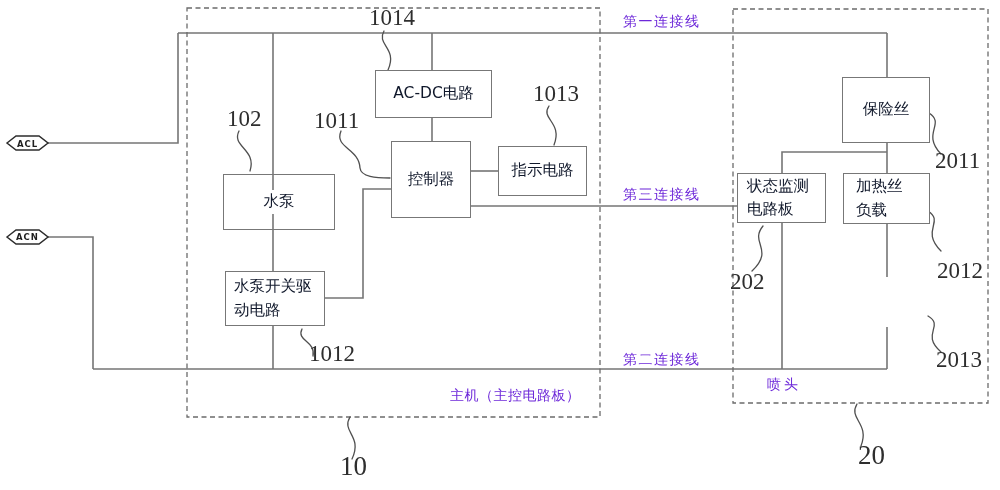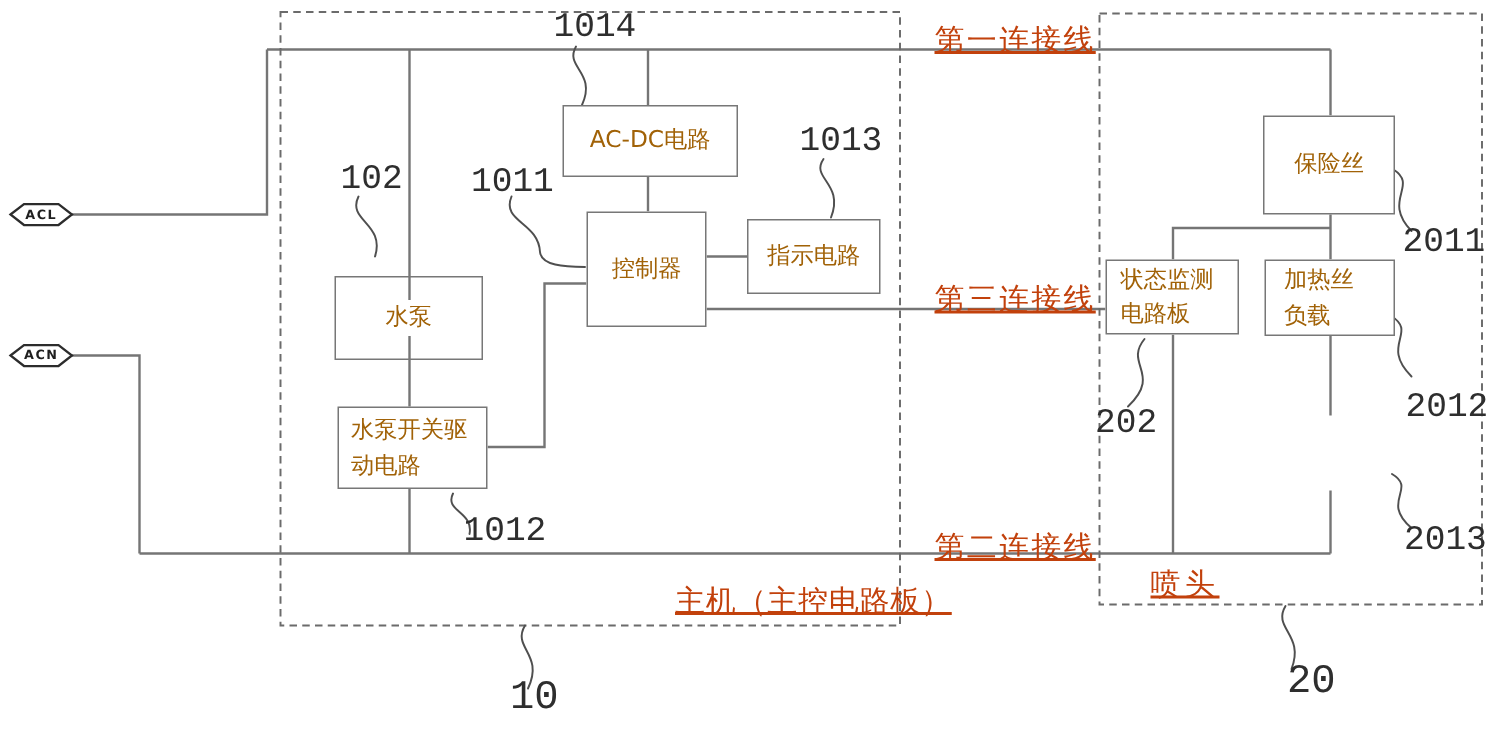--- a/index.html
+++ b/index.html
@@ -4,54 +4,54 @@
 <style>
   html,body{margin:0;padding:0;background:#ffffff;}
   #stage{
     position:relative;width:1000px;height:490px;background:#ffffff;
     font-family:"DejaVu Sans","Liberation Sans",sans-serif;overflow:hidden;
   }
   #wires{position:absolute;left:0;top:0;width:1000px;height:490px;}
   .box{
     position:absolute;box-sizing:border-box;border:1.6px solid #777777;
     background:#ffffff;display:flex;align-items:center;justify-content:center;
-    font-size:15.5px;color:#a16207;line-height:1.5;text-align:center;
+    font-size:15.5px;color:#0f172a;line-height:1.5;text-align:center;
   }
   .box span{display:block;background:#ffffff;}
   .box.align-left{justify-content:flex-start;text-align:left;}
   #box-acdc{left:375px;top:70px;width:117px;height:48px;}
   #box-controller{left:391px;top:141px;width:80px;height:77px;}
   #box-indicator{left:498px;top:146px;width:89px;height:50px;}
-  #box-pump{left:223px;top:184px;width:99px;height:56px;background:transparent;}
+  #box-pump{left:223px;top:174px;width:112px;height:56px;background:transparent;}
   #box-pump-driver{left:225px;top:271px;width:100px;height:55px;padding-left:8px;}
   #box-pump-driver span{width:82px;}
   #box-status-monitor{left:737px;top:173px;width:89px;height:50px;padding-left:9px;}
   #box-status-monitor span{width:66px;}
   #box-fuse{left:842px;top:77px;width:88px;height:66px;}
   #box-heater{left:843px;top:173px;width:87px;height:51px;padding-left:12px;}
   #box-heater span{width:50px;}
   #box-thermostat{left:843px;top:277px;width:87px;height:50px;padding-left:12px;}
   #box-thermostat span{width:50px;}
   .ref{
-    position:absolute;font-family:Liberation Mono, monospace;
+    position:absolute;font-family:Liberation Serif, serif;
     font-size:23px;color:#2e2e2e;white-space:nowrap;
   }
   #ref-1014{left:369px;top:5px;}
   #ref-102{left:227px;top:106px;}
   #ref-1011{left:314px;top:108px;}
   #ref-1013{left:533px;top:81px;}
   #ref-1012{left:309px;top:341px;}
   #ref-202{left:730px;top:269px;}
   #ref-2011{left:935px;top:148px;}
   #ref-2012{left:937px;top:258px;}
   #ref-2013{left:936px;top:347px;}
   #ref-10{left:340px;top:451px;font-size:27px;}
   #ref-20{left:858px;top:440px;font-size:27px;}
   .linelabel{
-    position:absolute;font-size:20px;color:#c2410c;letter-spacing:1.5px;white-space:nowrap;text-decoration:underline;
+    position:absolute;font-size:14px;color:#6d28d9;letter-spacing:1.5px;white-space:nowrap;
   }
   #label-line1{left:623px;top:13px;}
   #label-line3{left:623px;top:186px;}
   #label-line2{left:623px;top:351px;}
   #label-host{left:450px;top:387px;letter-spacing:0.5px;}
   #label-nozzle{left:767px;top:376px;letter-spacing:3px;}
   .tag-text{
     position:absolute;font-size:8.5px;font-weight:bold;color:#1f1f1f;
     width:33px;text-align:center;letter-spacing:1px;line-height:12px;
   }

